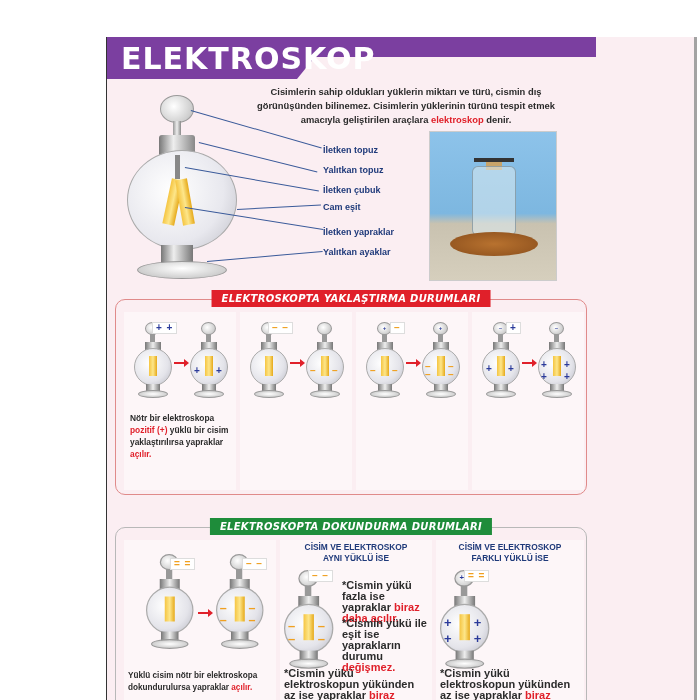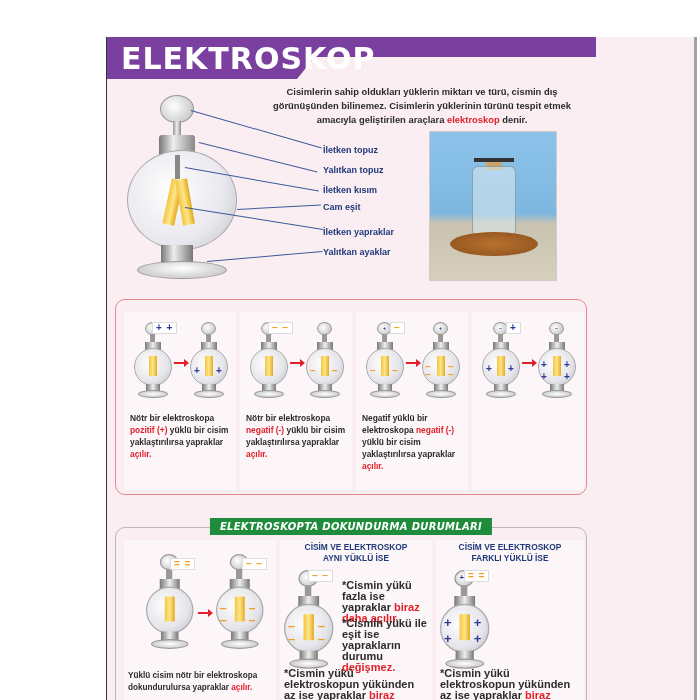--- a/index.html
+++ b/index.html
@@ -20,21 +20,21 @@
     position: absolute; left: 190px; top: 20px; width: 299px; height: 22px;
     background: #fbeef2;
     clip-path: polygon(6% 0, 100% 0, 100% 100%, 0 100%);
   }
   .title {
     position: absolute; left: 14px; top: 4px; color: #ffffff;
     font-family: "DejaVu Sans", sans-serif; font-weight: bold;
     font-size: 30px; letter-spacing: 1px;
   }
   .intro {
-    position: absolute; left: 150px; top: 48px; width: 330px;
+    position: absolute; left: 134px; top: 48px; width: 330px;
     font-size: 9.4px; font-weight: bold; color: #2b2b2b; line-height: 14px;
     text-align: center;
   }
   .red { color: #e0202a; }
 
   
   .diagram { position: absolute; left: 20px; top: 58px; width: 110px; height: 190px; }
   .knob { position: absolute; left: 33px; top: 0; width: 34px; height: 28px; border-radius: 50%;
     background: radial-gradient(circle at 40% 40%, #ffffff, #cfcfcf 70%, #a9a9a9); border: 1px solid #999; }
   .stem-top { position: absolute; left: 46px; top: 26px; width: 8px; height: 20px;
@@ -144,34 +144,35 @@
   <div class="leader" style="left:84px;top:73px;width:136px;transform:rotate(16deg);"></div>
   <div class="leader" style="left:92px;top:105px;width:122px;transform:rotate(14deg);"></div>
   <div class="leader" style="left:78px;top:130px;width:136px;transform:rotate(10deg);"></div>
   <div class="leader" style="left:130px;top:172px;width:84px;transform:rotate(-3deg);"></div>
   <div class="leader" style="left:78px;top:170px;width:140px;transform:rotate(9deg);"></div>
   <div class="leader" style="left:100px;top:224px;width:116px;transform:rotate(-5deg);"></div>
 
   <div class="labels">
     <div class="lbl" style="top:0px;text-align:center;">İletken topuz</div>
     <div class="lbl" style="top:20px;">Yalıtkan topuz</div>
-    <div class="lbl" style="top:40px;">İletken kısım</div>
+    <div class="lbl" style="top:40px;">İletken çubuk</div>
     <div class="lbl" style="top:57px;">Cam eşit</div>
     <div class="lbl" style="top:82px;">İletken yapraklar</div>
     <div class="lbl" style="top:102px;">Yalıtkan ayaklar</div>
   </div>
 
   <div class="photo">
     <div class="jar-cap"></div>
     <div class="jar-cork"></div>
     <div class="jar"></div>
     <div class="jar-base"></div>
   </div>
 
   <div class="section approach">
+    <div class="banner red-b">ELEKTROSKOPTA YAKLAŞTIRMA DURUMLARI</div>
 
     <div class="card" style="left:8px;">
       <div class="pics">
         <div class="mini" style="left:6px;top:4px;">
             <div class="mk"></div>
             <div class="ms"></div>
             <div class="mi"></div>
             <div class="mb"></div>
             <div class="ml"></div>
             <div class="mn"></div>
@@ -212,21 +213,20 @@
             <div class="ms"></div>
             <div class="mi"></div>
             <div class="mb"></div>
             <div class="ml"></div>
             <div class="mn"></div>
             <div class="mf"></div>
           <div class="chg minus" style="left:4px;top:44px;">–</div>
             <div class="chg minus" style="left:26px;top:44px;">–</div>
           </div>
       </div>
-      <div class="desc"><span>Nötr bir elektroskopa </span><span class="red">negatif (-)</span><span> yüklü bir cisim yaklaştırılırsa yapraklar </span><span class="red">açılır.</span></div>
     </div>
 
     <div class="card" style="left:240px;">
       <div class="pics">
         <div class="mini" style="left:6px;top:4px;">
             <div class="mk">+</div>
             <div class="ms"></div>
             <div class="mi"></div>
             <div class="mb"></div>
             <div class="ml"></div>
@@ -244,21 +244,20 @@
             <div class="mb"></div>
             <div class="ml"></div>
             <div class="mn"></div>
             <div class="mf"></div>
           <div class="chg minus" style="left:3px;top:40px;">–</div>
             <div class="chg minus" style="left:3px;top:48px;">–</div>
             <div class="chg minus" style="left:26px;top:40px;">–</div>
             <div class="chg minus" style="left:26px;top:48px;">–</div>
           </div>
       </div>
-      <div class="desc"><span>Negatif yüklü bir elektroskopa </span><span class="red">negatif (-)</span><span> yüklü bir cisim yaklaştırılırsa yapraklar </span><span class="red">açılır.</span></div>
     </div>
 
     <div class="card" style="left:356px;">
       <div class="pics">
         <div class="mini" style="left:6px;top:4px;">
             <div class="mk">–</div>
             <div class="ms"></div>
             <div class="mi"></div>
             <div class="mb"></div>
             <div class="ml"></div>

